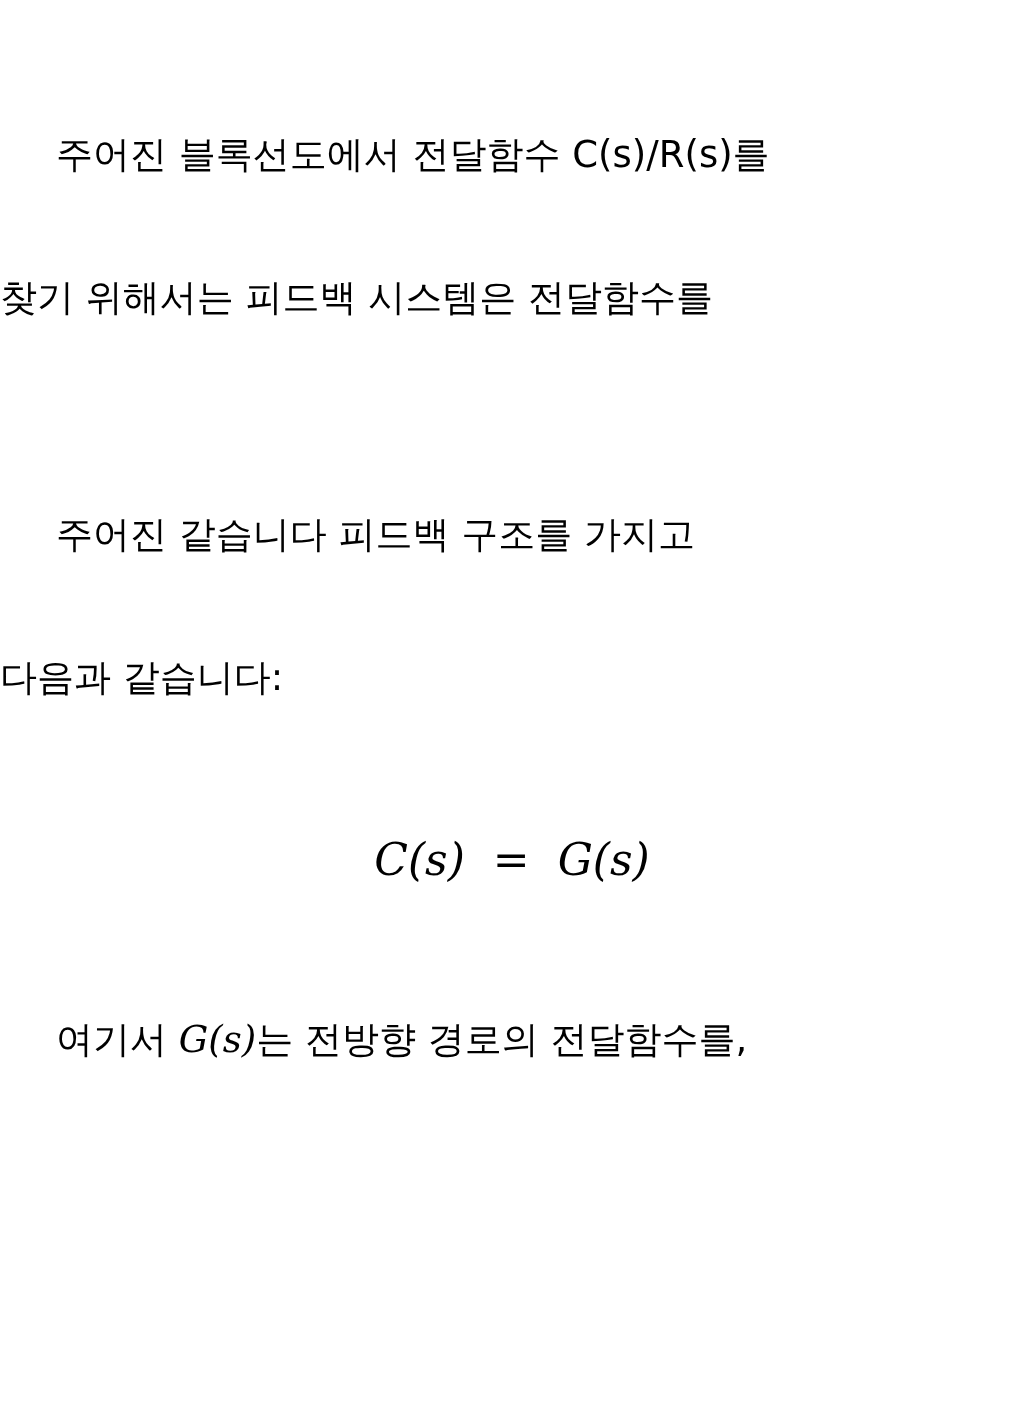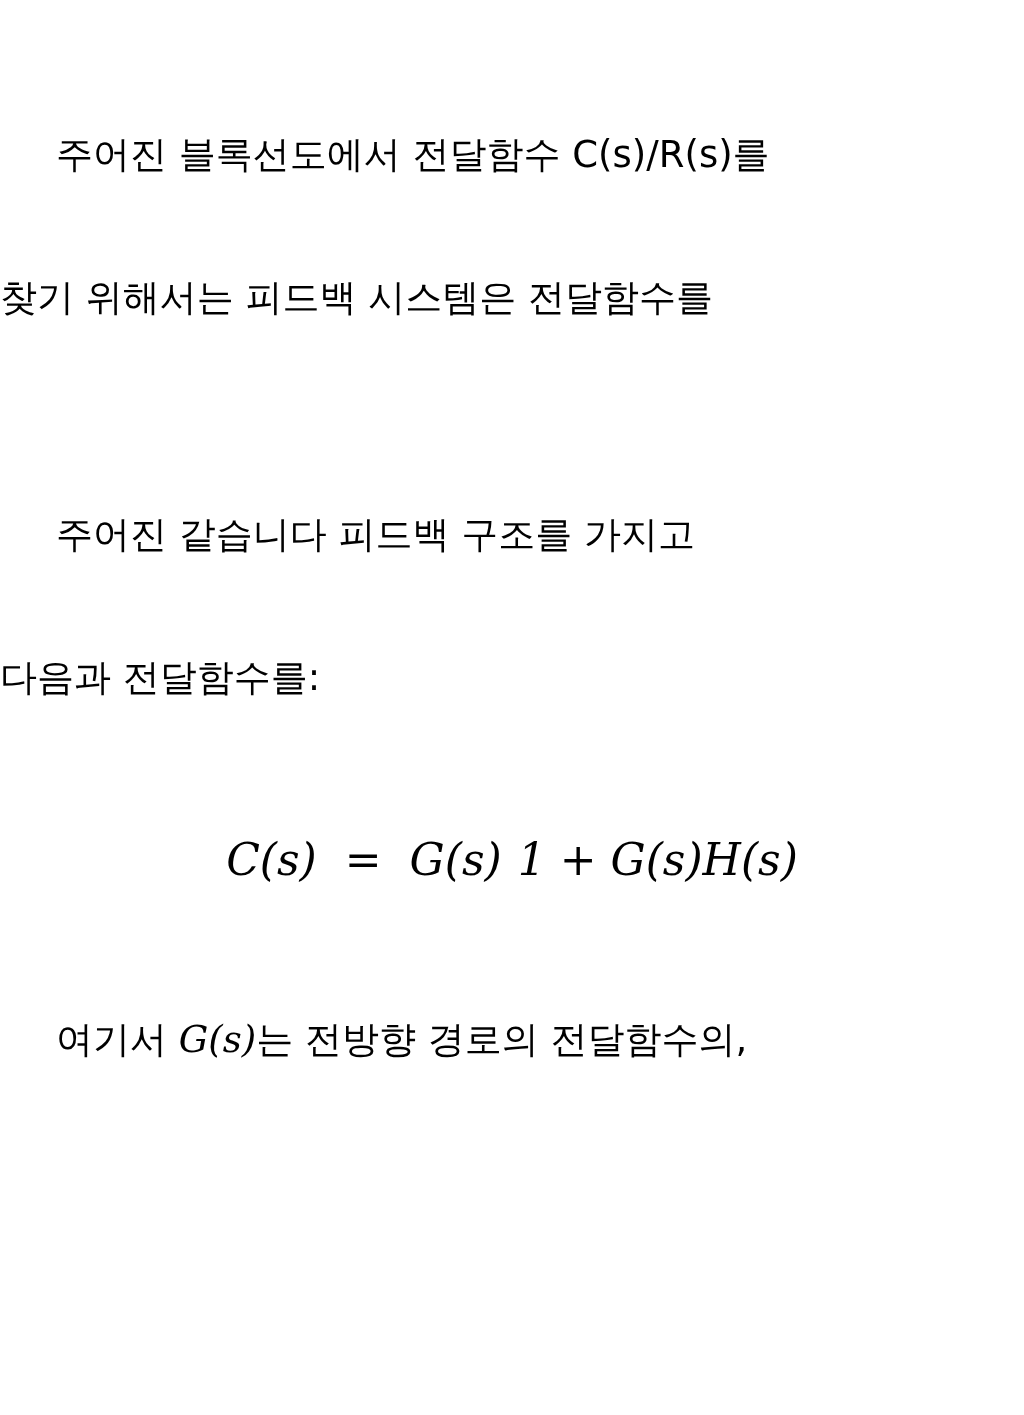--- a/index.html
+++ b/index.html
@@ -86,36 +86,35 @@
 
 <div class="page">
 
   <div class="para">
     <span class="line-row"><span class="ind"></span><span class="ko">주어진 블록선도에서 전달함수 C(s)/R(s)를</span></span>
     <span class="line-row"><span class="ko">찾기 위해서는 피드백 시스템은 전달함수를</span></span>
   </div>
 
   <div class="para">
     <span class="line-row"><span class="ind"></span><span class="ko">주어진 같습니다 피드백 구조를 가지고</span></span>
-    <span class="line-row"><span class="ko">다음과 전달함수를:</span></span>
+    <span class="line-row"><span class="ko">다음과 같습니다:</span></span>
   </div>
 
   <div class="eq-block eq-big">
     <div class="eq-inner">
       <span class="frac">
         <span class="num mathit">C(s)</span>
         <span class="bar"></span>
       </span>
       <span class="rel">=</span>
       <span class="frac">
         <span class="num mathit">G(s)</span>
         <span class="bar"></span>
-        <span class="den mathit">1 + G(s)H(s)</span>
       </span>
     </div>
   </div>
 
   <div class="para">
-    <span class="line-row"><span class="ind"></span><span class="ko">여기서 </span><span class="mathit">G(s)</span><span class="ko">는 전방향 경로의 전달함수의,</span></span>
+    <span class="line-row"><span class="ind"></span><span class="ko">여기서 </span><span class="mathit">G(s)</span><span class="ko">는 전방향 경로의 전달함수를,</span></span>
     
   </div>
 
 </div>
 
 </body></html>

